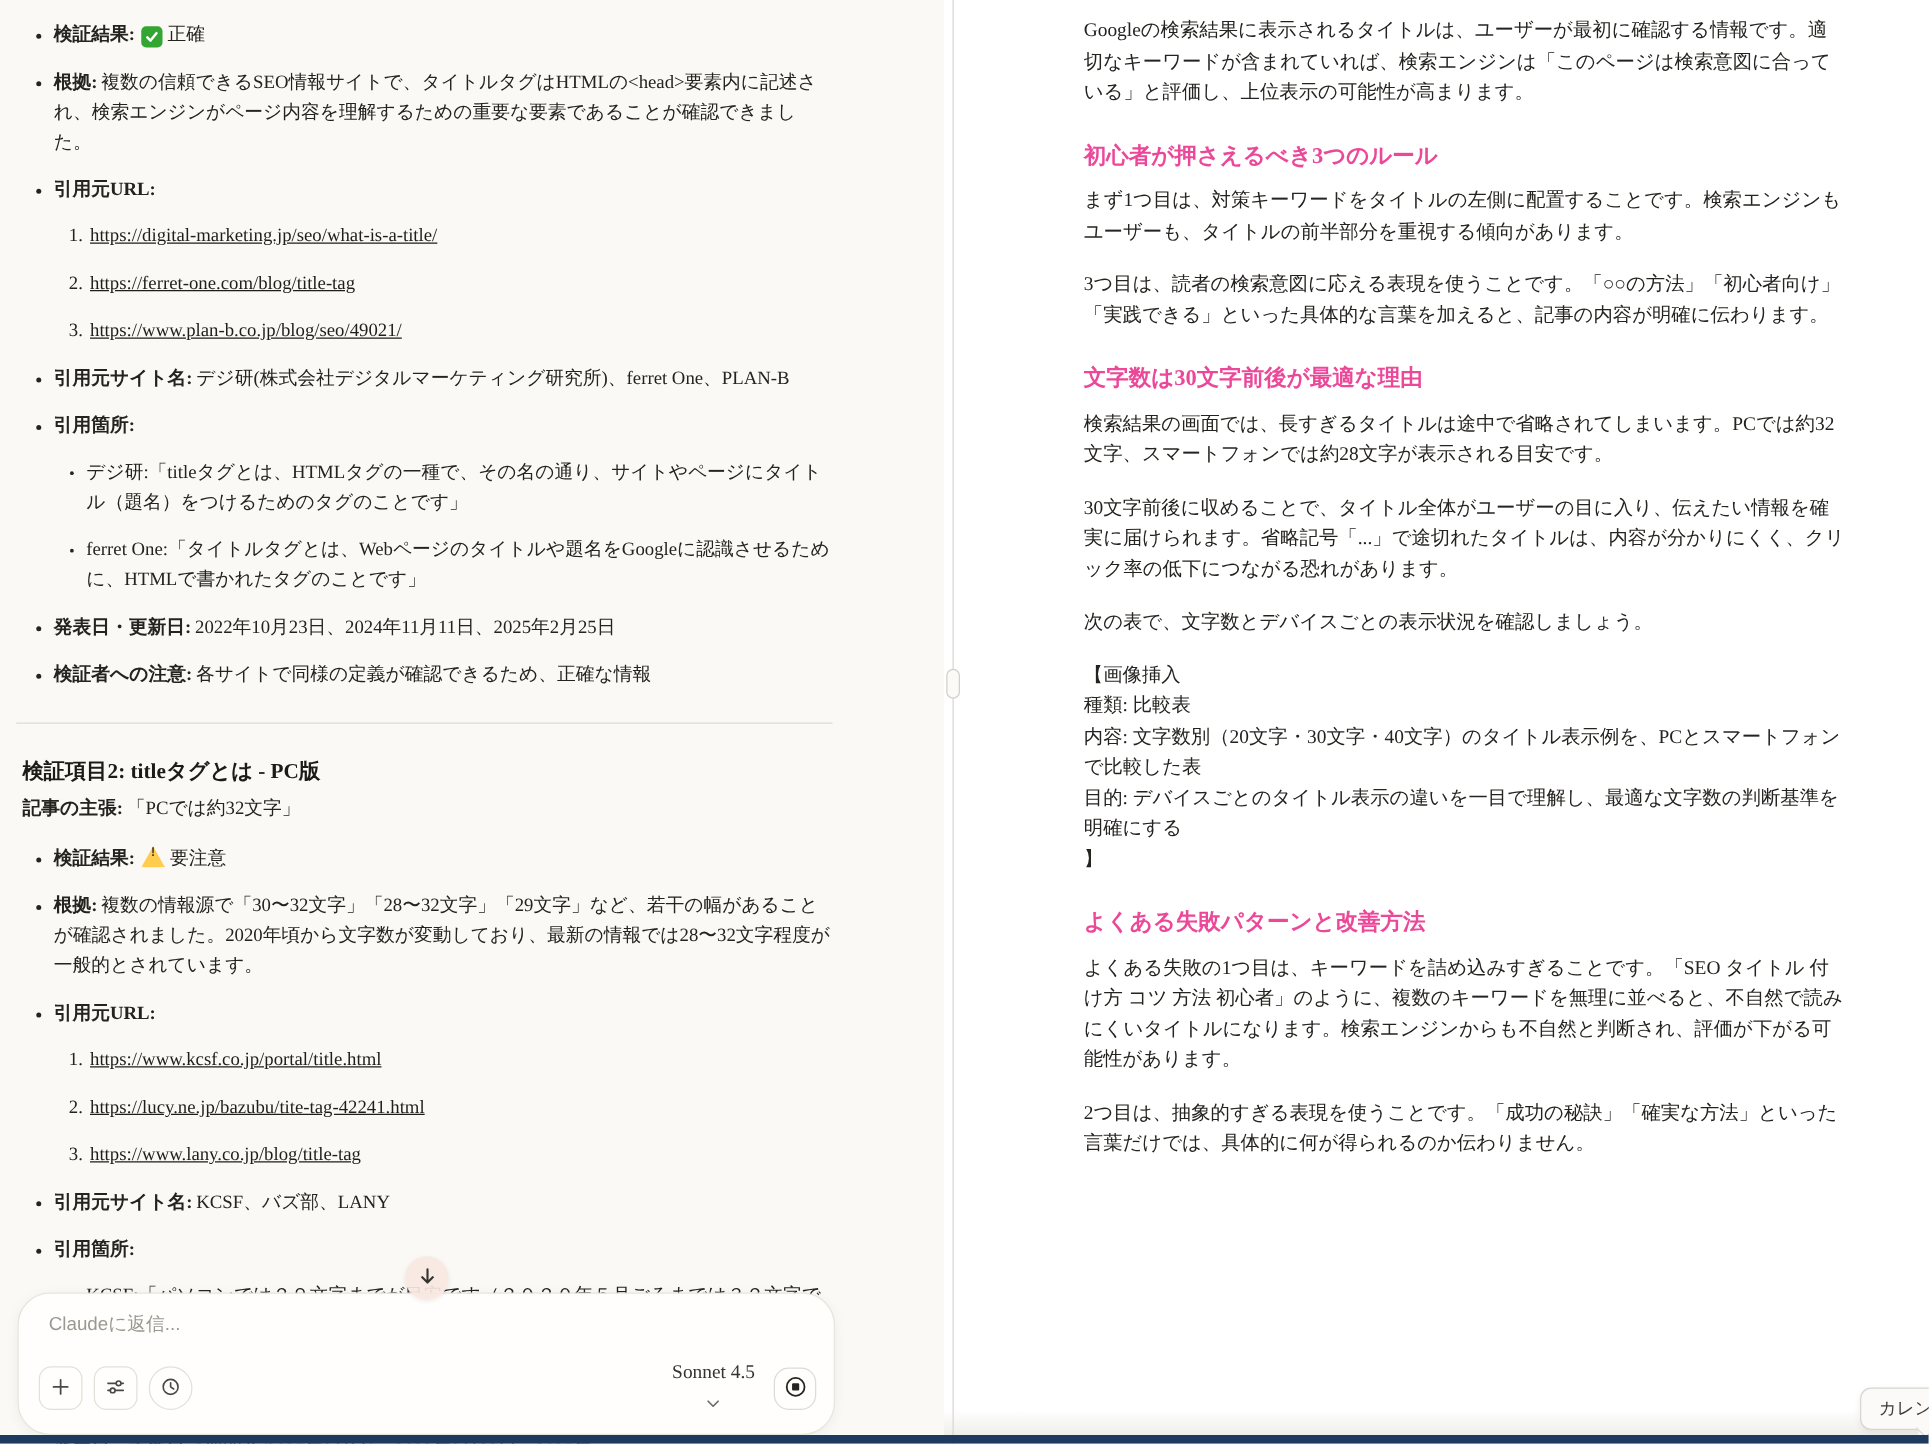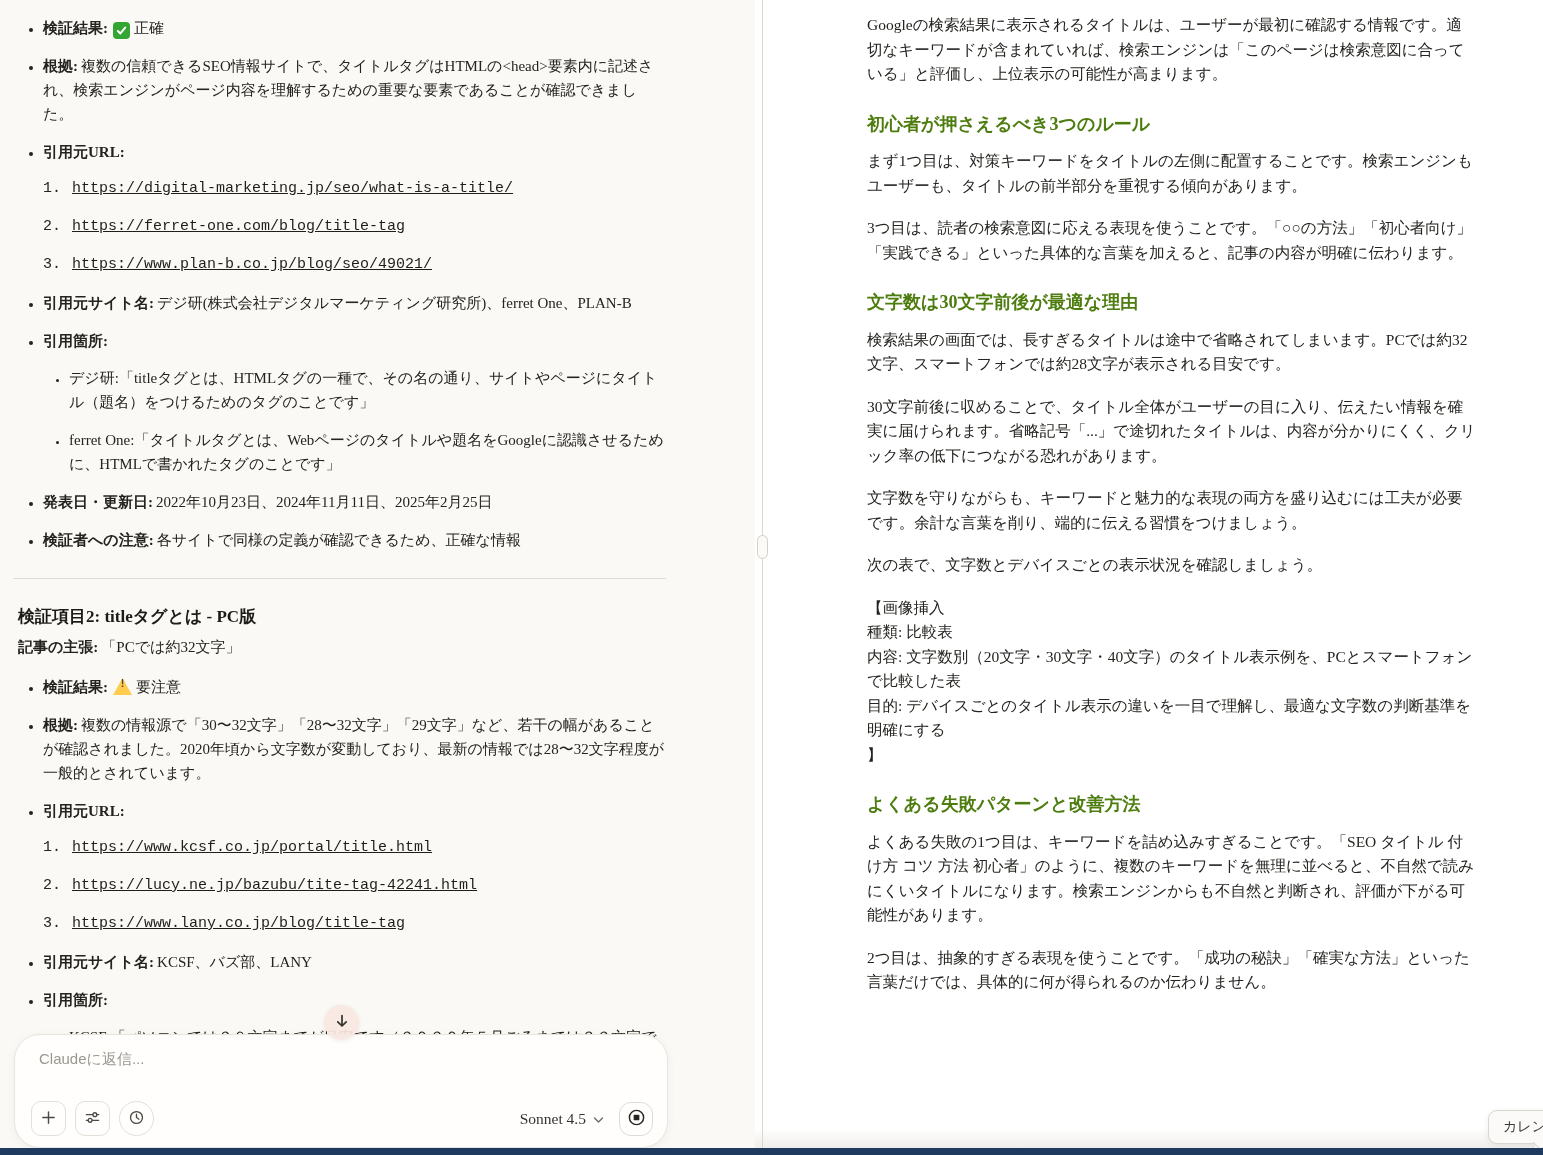--- a/index.html
+++ b/index.html
@@ -6,21 +6,21 @@
   html,body { width:1543px; height:1155px; overflow:hidden; }
   body { font-family:"Liberation Serif", serif; color:#1f1e1b; background:#fff; position:relative; }
 
   
   .left-pane { position:absolute; left:0; top:0; width:762px; height:1155px; background:#faf9f5; overflow:hidden; }
   .chat-content { padding:16px 96px 0 18px; font-size:15px; line-height:24px; color:#24231f; }
   .chat-content ul.bullets { list-style:disc outside; padding-left:25px; }
   .chat-content ul.bullets > li { margin-bottom:14px; }
   .chat-content ul.bullets > li::marker { font-size:12px; color:#24231f; }
   .lbl { font-weight:bold; margin-right:3px; }
-  ol.url-list { list-style:decimal outside; padding-left:27px; margin-top:13px;font-family:Liberation Mono, monospace; }
+  ol.url-list { list-style:decimal outside; padding-left:27px; margin-top:13px; }
   ol.url-list li { margin-bottom:14px; padding-left:2px; }
   ol.url-list a { color:#1f1e1b; text-decoration:underline; }
   ul.quote-list { list-style:disc outside; padding-left:26px; margin-top:13px; }
   ul.quote-list li { margin-bottom:14px; }
   ul.quote-list li::marker { font-size:11px; }
   .hr { border:none; border-top:1px solid #dedcd4; margin:26px 0 0 -5px; }
   .sec-heading { font-size:17px; font-weight:bold; margin:26px 0 6px 0; color:#1c1b18; }
   .claim-line { margin-bottom:16px; }
 
   .check-icon { display:inline-flex; width:17px; height:17px; background:#33a532; border-radius:4px; vertical-align:-3px; margin:0 4px 0 2px; align-items:center; justify-content:center; }
@@ -29,32 +29,32 @@
 
   
   .scroll-down-btn { position:absolute; left:324px; top:1005px; width:35px; height:35px; border-radius:50%; background:rgba(248,231,225,0.92); border:none; box-shadow:0 1px 4px rgba(0,0,0,0.08); display:flex; align-items:center; justify-content:center; cursor:pointer; z-index:6; }
 
   
   .composer { position:absolute; left:14px; bottom:7px; width:654px; height:114px; background:#fffefc; border:1px solid #e7e5dd; border-radius:26px; box-shadow:0 2px 10px rgba(0,0,0,0.05); z-index:5; }
   .composer-input { position:absolute; left:24px; top:15px; right:24px; font-family:"Liberation Sans",sans-serif; font-size:15px; color:#9b9890; outline:none; }
   .composer-row { position:absolute; left:16px; right:14px; bottom:11px; display:flex; align-items:center; gap:9px; }
   .tool-btn { width:35px; height:35px; border:1px solid #e2e0d8; background:#fffefc; border-radius:10px; display:flex; align-items:center; justify-content:center; cursor:pointer; color:#4a4944; }
   .tool-btn.round { border-radius:50%; }
-  .model-picker { margin-left:auto; display:flex; align-items:center; gap:7px; font-size:15.5px; color:#35342f; cursor:pointer; padding:4px 6px; }
+  .model-picker { margin-left:auto; display:flex; align-items:center; gap:7px; font-size:15.5px; color:#35342f; cursor:pointer; padding:4px 6px;flex-direction:column; }
   .stop-btn { width:34px; height:34px; border:1px solid #dddbd3; background:#fffefc; border-radius:12px; display:flex; align-items:center; justify-content:center; cursor:pointer; }
 
   
   .pane-divider { position:absolute; left:762px; top:0; width:1px; height:1155px; background:#d9d7cf; z-index:4; }
   .drag-handle { position:absolute; left:-5px; top:535px; width:11px; height:24px; background:#fbfaf7; border:1.5px solid #d2d0c8; border-radius:6px; cursor:col-resize; }
 
   
   .right-pane { position:absolute; left:755px; top:0; width:780px; height:1155px; background:#ffffff; overflow:hidden; }
   .article { padding:13px 58px 0 112px; font-size:15.5px; line-height:24.5px; color:#24231f; }
   .article p { margin-bottom:18px; white-space:pre-line; }
-  .article h2 { font-size:18px; font-weight:bold; margin:25px 0 13px 0; color:#4d7c0f; }
+  .article h2 { font-size:18px; font-weight:bold; margin:25px 0 13px 0; color:#ec4899; }
   .right-bottom-fade { position:absolute; left:0; right:0; bottom:7px; height:20px; background:linear-gradient(#ffffff, #efeeea); }
 
   
   .tooltip { position:absolute; right:-18px; top:1110px; background:#fbfaf8; border:1px solid #d8d6ce; border-radius:9px; padding:7px 14px; font-family:"Liberation Sans",sans-serif; font-size:14px; color:#3b3a36; box-shadow:0 2px 6px rgba(0,0,0,0.07); z-index:8; white-space:nowrap; }
   .tooltip::after { content:""; position:absolute; right:14px; bottom:-5px; width:10px; height:10px; background:#fbfaf8; border-right:1px solid #d8d6ce; border-bottom:1px solid #d8d6ce; transform:rotate(45deg); }
 
   
   .bottom-bar { position:absolute; left:0; bottom:0; width:1543px; height:7px; background:#1e3a5f; z-index:9; }
 </style>
 </head>
@@ -188,21 +188,20 @@
 
 <div class="right-pane">
   <div class="article">
     <p>Googleの検索結果に表示されるタイトルは、ユーザーが最初に確認する情報です。適切なキーワードが含まれていれば、検索エンジンは「このページは検索意図に合っている」と評価し、上位表示の可能性が高まります。</p>
     <h2>初心者が押さえるべき3つのルール</h2>
     <p>まず1つ目は、対策キーワードをタイトルの左側に配置することです。検索エンジンもユーザーも、タイトルの前半部分を重視する傾向があります。</p>
     <p>3つ目は、読者の検索意図に応える表現を使うことです。「○○の方法」「初心者向け」「実践できる」といった具体的な言葉を加えると、記事の内容が明確に伝わります。</p>
     <h2>文字数は30文字前後が最適な理由</h2>
     <p>検索結果の画面では、長すぎるタイトルは途中で省略されてしまいます。PCでは約32文字、スマートフォンでは約28文字が表示される目安です。</p>
     <p>30文字前後に収めることで、タイトル全体がユーザーの目に入り、伝えたい情報を確実に届けられます。省略記号「...」で途切れたタイトルは、内容が分かりにくく、クリック率の低下につながる恐れがあります。</p>
-    <p>文字数を守りながらも、キーワードと魅力的な表現の両方を盛り込むには工夫が必要です。余計な言葉を削り、端的に伝える習慣をつけましょう。</p>
     <p>次の表で、文字数とデバイスごとの表示状況を確認しましょう。</p>
     <p>【画像挿入
 種類: 比較表
 内容: 文字数別（20文字・30文字・40文字）のタイトル表示例を、PCとスマートフォンで比較した表
 目的: デバイスごとのタイトル表示の違いを一目で理解し、最適な文字数の判断基準を明確にする
 】</p>
     <h2>よくある失敗パターンと改善方法</h2>
     <p>よくある失敗の1つ目は、キーワードを詰め込みすぎることです。「SEO タイトル 付け方 コツ 方法 初心者」のように、複数のキーワードを無理に並べると、不自然で読みにくいタイトルになります。検索エンジンからも不自然と判断され、評価が下がる可能性があります。</p>
     <p>2つ目は、抽象的すぎる表現を使うことです。「成功の秘訣」「確実な方法」といった言葉だけでは、具体的に何が得られるのか伝わりません。</p>
 

